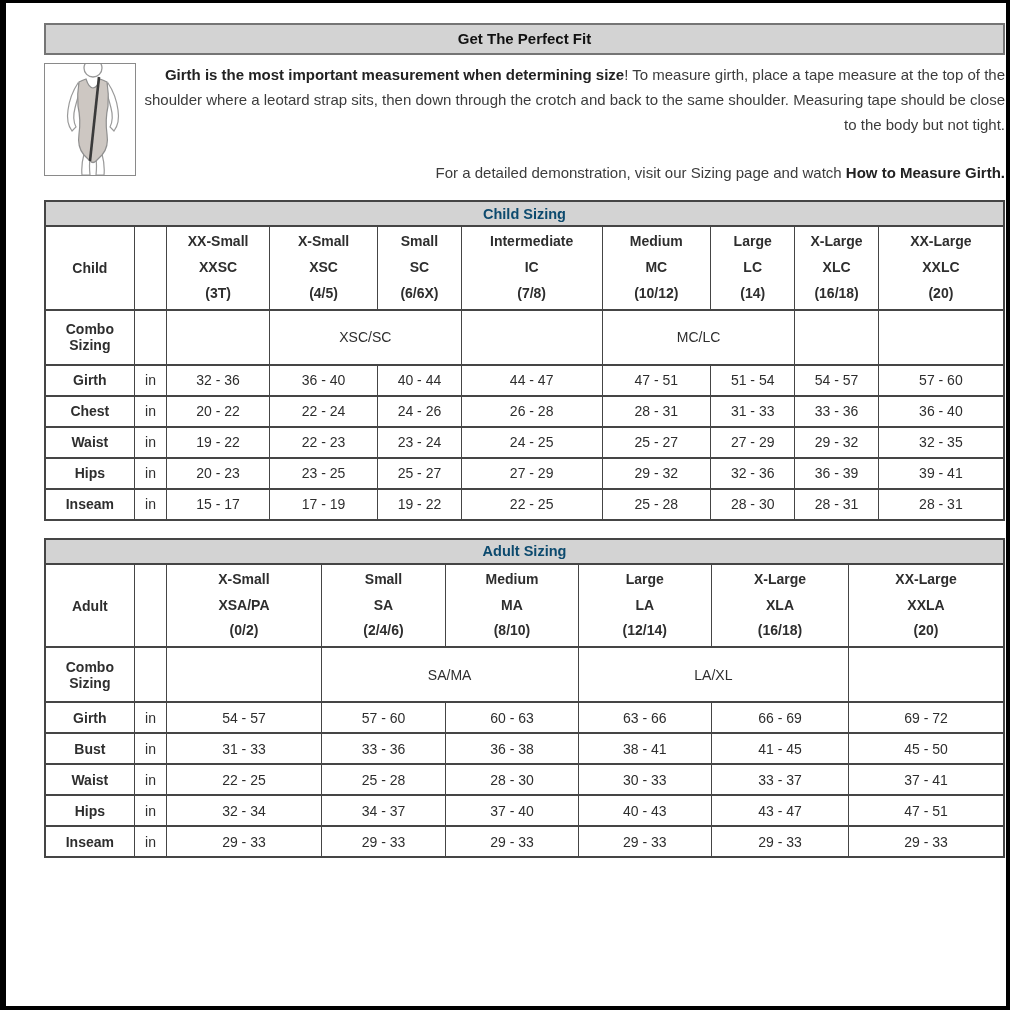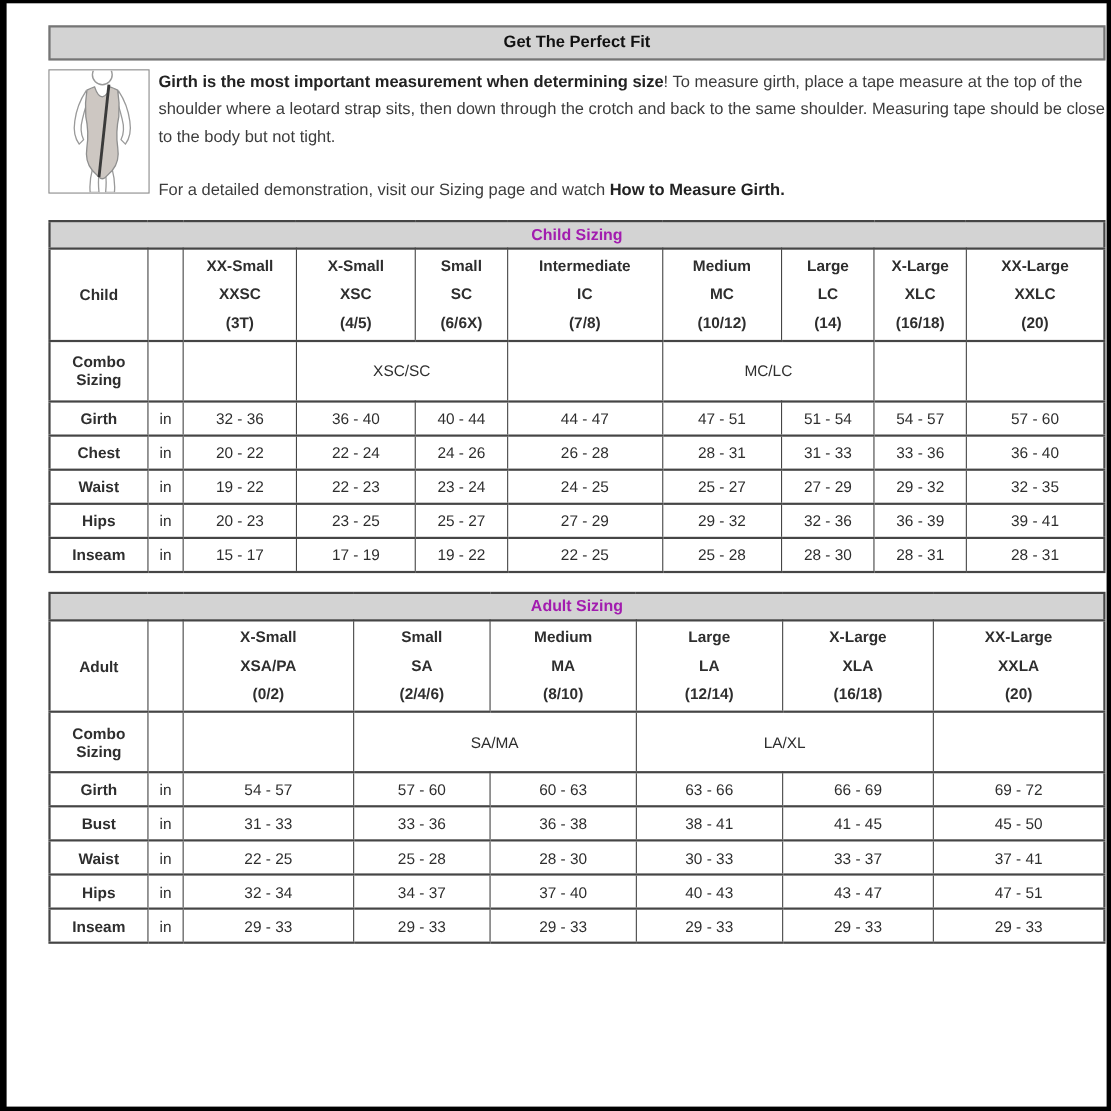--- a/index.html
+++ b/index.html
@@ -41,21 +41,21 @@
   .figure-box {
     flex: 0 0 92px;
     height: 113px;
     border: 1px solid #8a8a8a;
     background: #fff;
     overflow: hidden;
   }
   .intro-text {
     flex: 1;
     padding-left: 8px;
-    text-align: left;
+    text-align: right;
     font-size: 15px;
     line-height: 1.65;
     color: #3c3c3c;
   }
   .intro-text strong { color: #222; }
   .demo-p { margin-top: 24px; }
 
   
   .unit-toggle { margin-top: 40px; text-align: center; }
   .unit-btn {
@@ -102,21 +102,21 @@
     border-bottom-width: 2px;
     text-align: center;
     vertical-align: middle;
     padding: 2px 3px;
   }
   table.sizing-table { border: 2px solid #454545; }
   td.t-title {
     background: #d3d3d3;
     font-weight: bold;
     font-size: 14.5px;
-    color: #a21caf;
+    color: #0c4a6e;
     height: 25px;
   }
   tr.t-head td { height: 82px; font-weight: bold; }
   tr.t-head td div { line-height: 1.85; }
   tr.t-combo td { height: 55px; }
   tr.t-data td { height: 31px; }
   td.t-label { font-weight: bold; }
   td.thick-left { border-left-width: 3px; }
 </style>
 </head>

